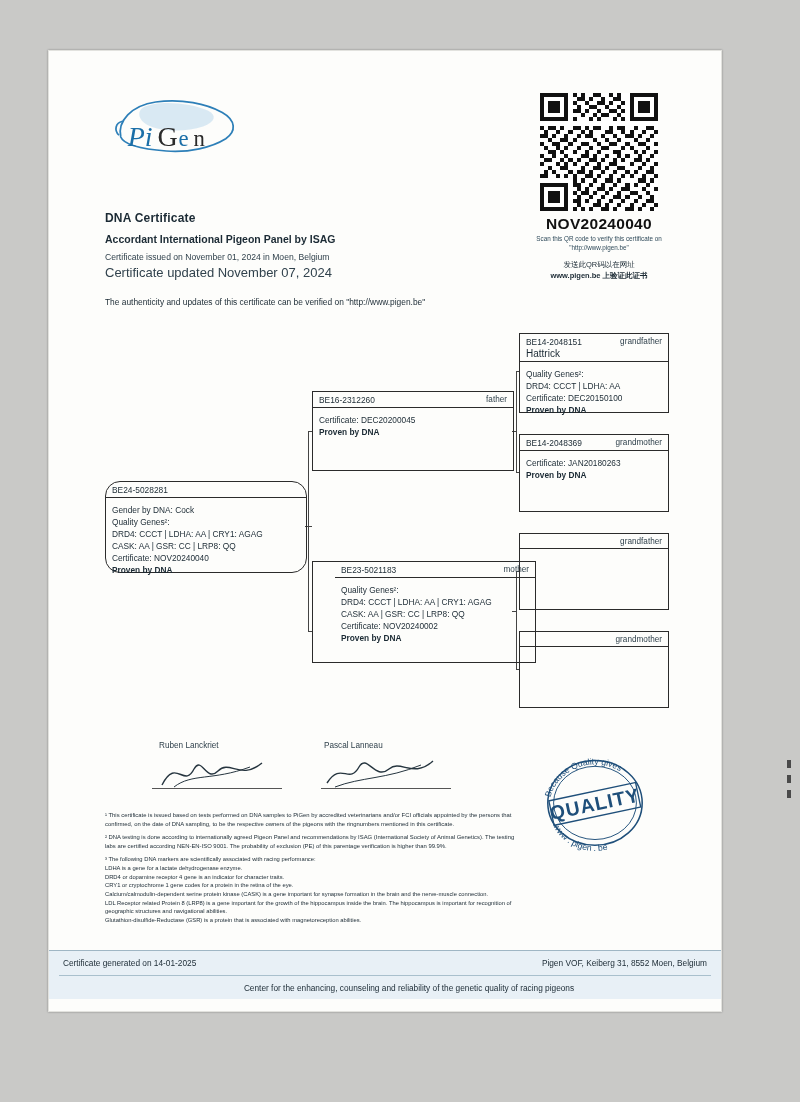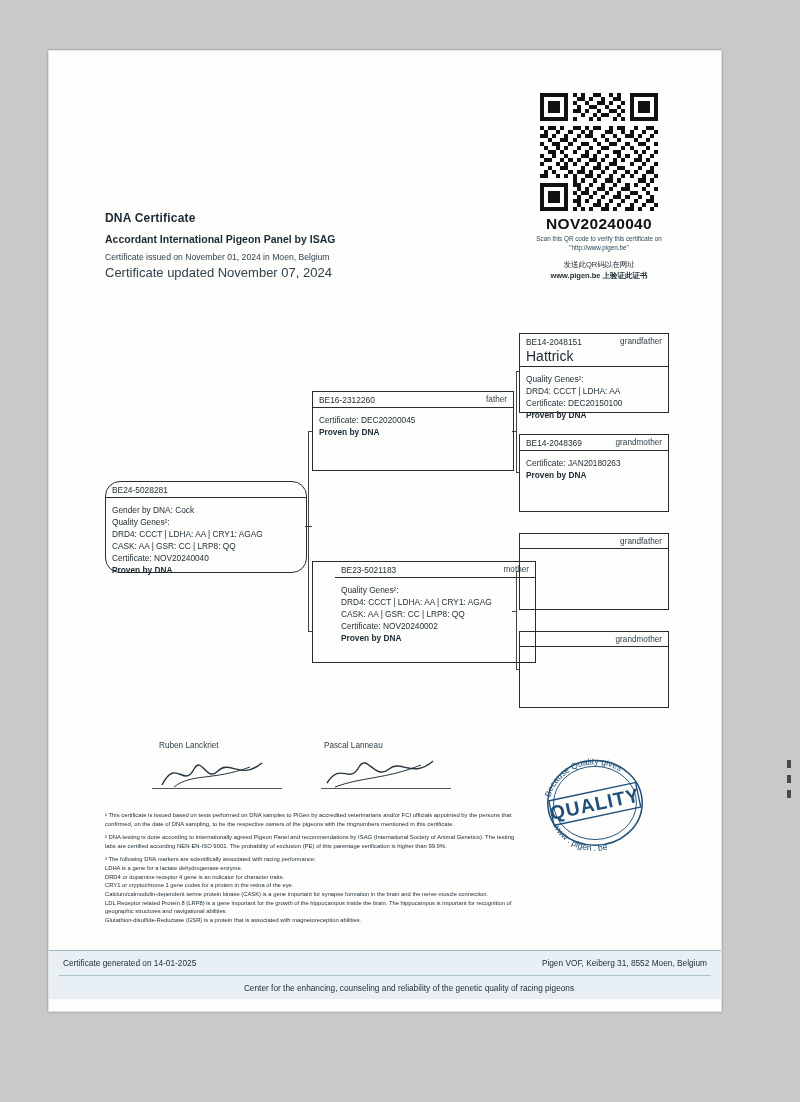--- a/index.html
+++ b/index.html
@@ -52,21 +52,21 @@
   .t-auth{position:absolute;left:56px;top:245px;font-size:8.4px;color:#1b2a34;line-height:1.5;width:440px;}
   
   .box{
     position:absolute;border:1px solid #2b2b2b;background:transparent;
   }
   .box .hdr{
     display:flex;justify-content:space-between;align-items:flex-start;
     padding:3px 6px 0 6px;font-size:8.4px;color:#1b2a34;
   }
   .box .hdr .rel{font-size:8.2px;color:#31424d;}
-  .box .name{padding:0 6px;font-size:14px;color:#1b2a34;margin-top:1px;}
+  .box .name{padding:0 6px;font-size:10px;color:#1b2a34;margin-top:1px;}
   .box .body{padding:6px 6px 4px 6px;font-size:8.3px;line-height:1.45;color:#1b2a34;}
   .box .body .ln{white-space:pre-wrap;}
   .proven{font-weight:bold;}
   .divider{border-top:1px solid #2b2b2b;margin:2px 0 0 0;}
   
   #box-self    {left:56px; top:430px; width:200px; height:90px;border-radius:15px;}
   #box-father  {left:263px;top:340px; width:200px; height:78px;}
   #box-mother  {left:263px;top:510px; width:200px; height:100px;padding-left:22px;}
   #box-gf1     {left:470px;top:282px; width:148px; height:78px;}
   #box-gm1     {left:470px;top:383px; width:148px; height:76px;}
@@ -110,20 +110,32 @@
   
   .edge{position:absolute;right:8px;top:760px;width:5px;height:46px;}
   .edge i{display:block;width:4px;height:8px;background:#4a4a4a;margin-bottom:7px;}
 </style>
 </head>
 <body>
 
 <div class="page">
   <div class="inner">
 
+    <div class="logo">
+      <svg viewBox="0 0 160 88" width="140" height="78" aria-hidden="true">
+        <path d="M18 52 C14 34 30 16 58 12 C88 8 116 14 134 24 C150 33 150 46 138 54 C122 64 96 70 70 68 C44 66 22 62 18 52 Z" fill="none" stroke="#2d7fb8" stroke-width="2"></path>
+        <path d="M44 18 C60 10 96 12 118 22 C128 27 126 35 112 40 C92 47 62 46 48 38 C38 32 36 23 44 18 Z" fill="#bcd9ec" opacity=".55" stroke="none"></path>
+        <ellipse cx="62" cy="46" rx="44" ry="24" fill="#ffffff" opacity=".0"></ellipse>
+        <text x="26" y="62" font-family="Liberation Serif, serif" font-size="32" fill="#1b6fa8" font-style="italic">Pi</text>
+        <text x="60" y="62" font-family="Liberation Serif, serif" font-size="32" fill="#2b2b2b">G</text>
+        <text x="84" y="62" font-family="Liberation Serif, serif" font-size="26" fill="#1b6fa8">e</text>
+        <text x="101" y="62" font-family="Liberation Serif, serif" font-size="26" fill="#2b2b2b">n</text>
+        <path d="M16 50 C10 44 12 36 20 34" fill="none" stroke="#2d7fb8" stroke-width="2"></path>
+      </svg>
+    </div>
 
     <div class="qrbox">
       <svg class="qr" viewBox="0 0 29 29" shape-rendering="crispEdges">
         <rect width="29" height="29" fill="#fff"></rect>
         <g fill="#111">
           <rect x="0" y="0" width="7" height="1"></rect>
             <rect x="0" y="6" width="7" height="1"></rect>
           <rect x="0" y="0" width="1" height="7"></rect>
             <rect x="6" y="0" width="1" height="7"></rect>
           <rect x="2" y="2" width="3" height="3"></rect>
@@ -358,20 +370,21 @@
         <div>发送此QR码以在网址</div>
         <div><b>www.pigen.be 上验证此证书</b></div>
       </div>
     </div>
 
     <div class="t-dna">DNA Certificate</div>
     <div class="t-sub">Accordant International Pigeon Panel by ISAG</div>
     <div class="t-issued">Certificate issued on November 01, 2024 in Moen, Belgium</div>
     <div class="t-updated">Certificate updated November 07, 2024</div>
     <div class="t-auth">
+      <div>The authenticity and updates of this certificate can be verified on "http://www.pigen.be"</div>
     </div>
 
     <div class="ln-h" style="left:256px;top:475px;width:7px;"></div>
     <div class="ln-v" style="left:259px;top:380px;height:200px;"></div>
     <div class="ln-h" style="left:259px;top:380px;width:4px;"></div>
     <div class="ln-h" style="left:259px;top:580px;width:4px;"></div>
     <div class="ln-h" style="left:463px;top:380px;width:5px;"></div>
     <div class="ln-v" style="left:467px;top:320px;height:102px;"></div>
     <div class="ln-h" style="left:467px;top:320px;width:3px;"></div>
     <div class="ln-h" style="left:467px;top:421px;width:3px;"></div>

